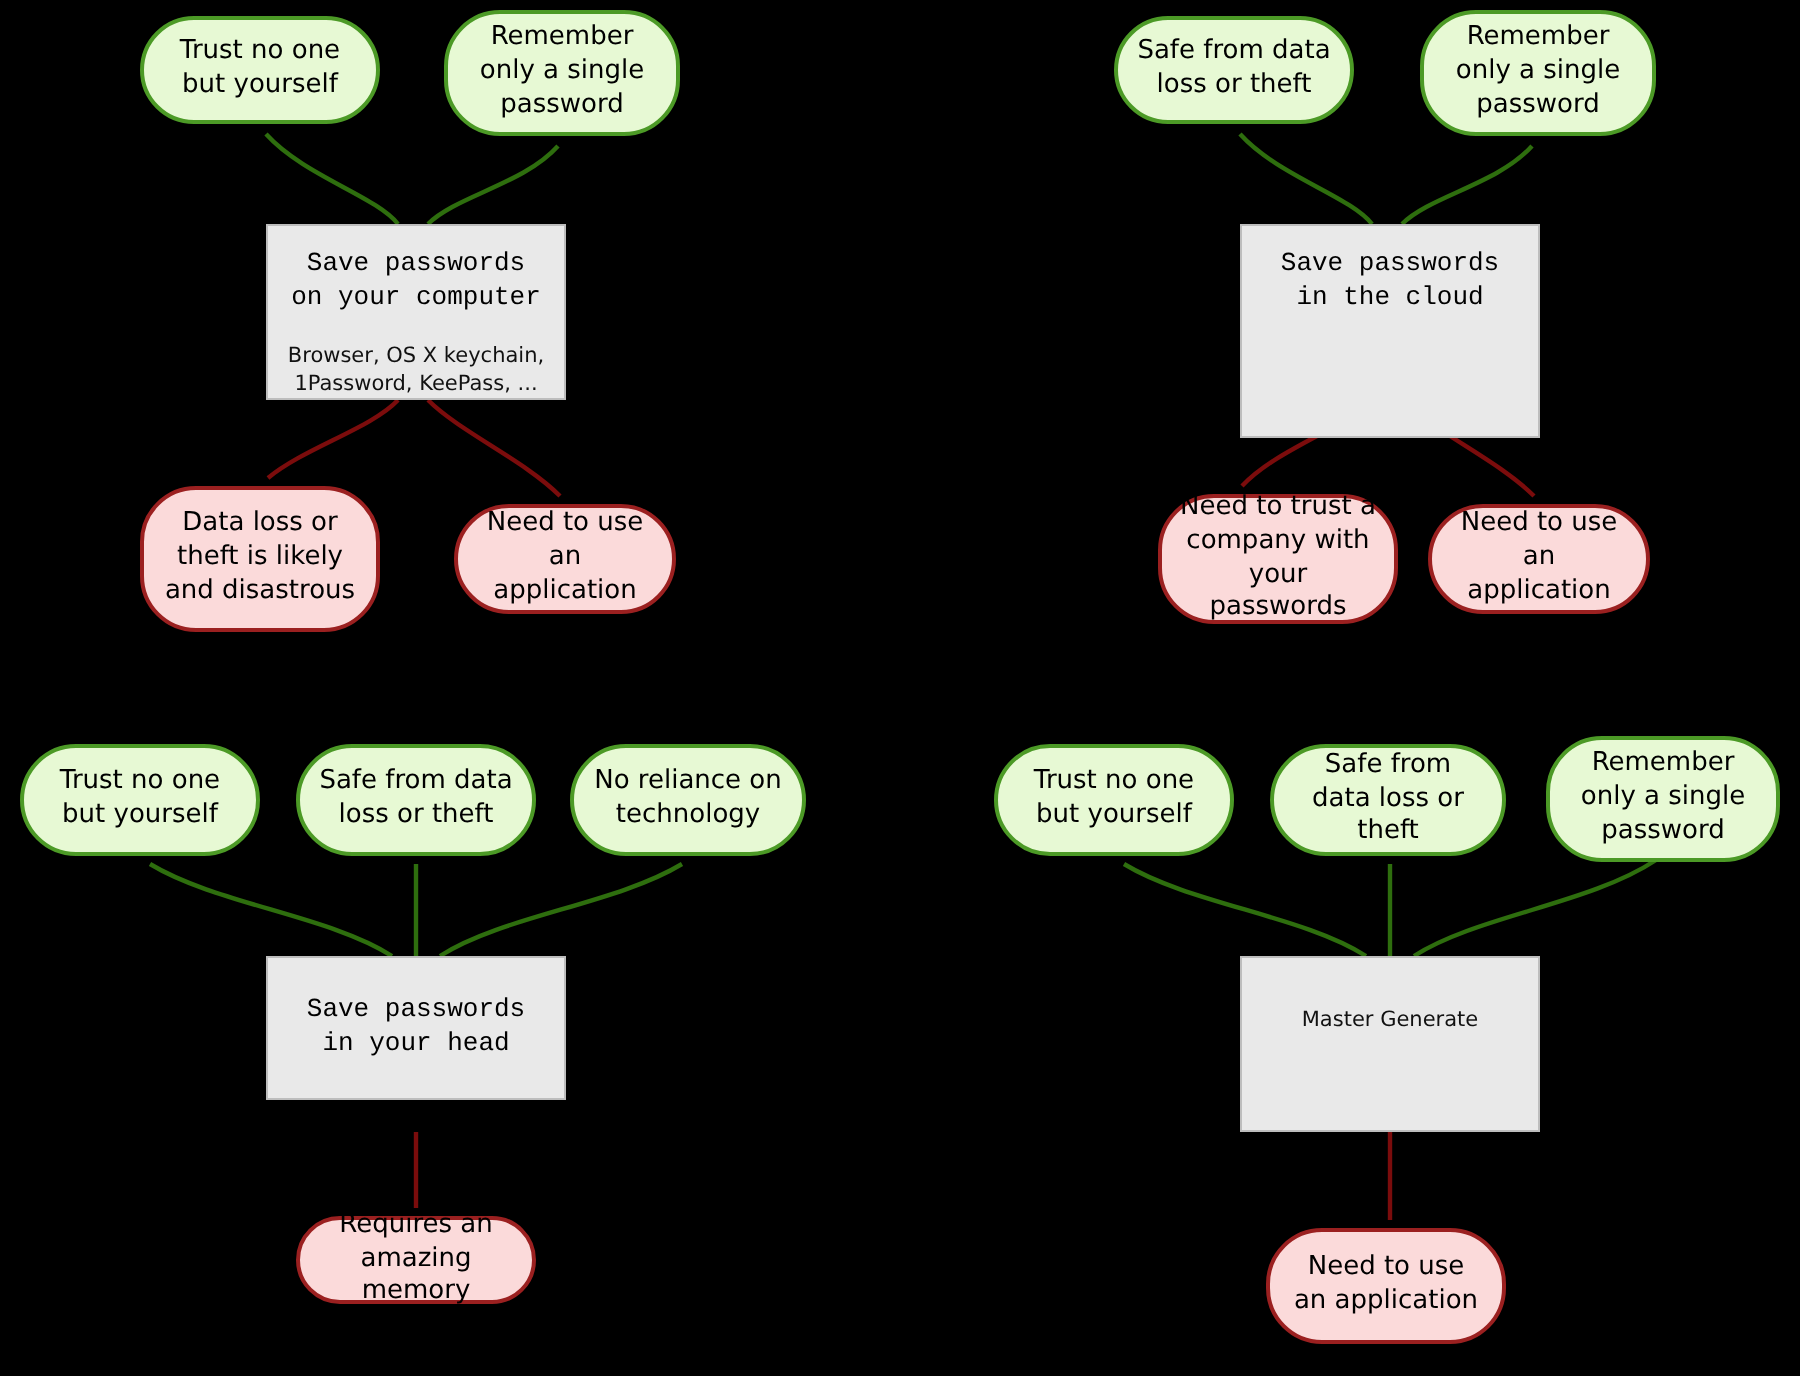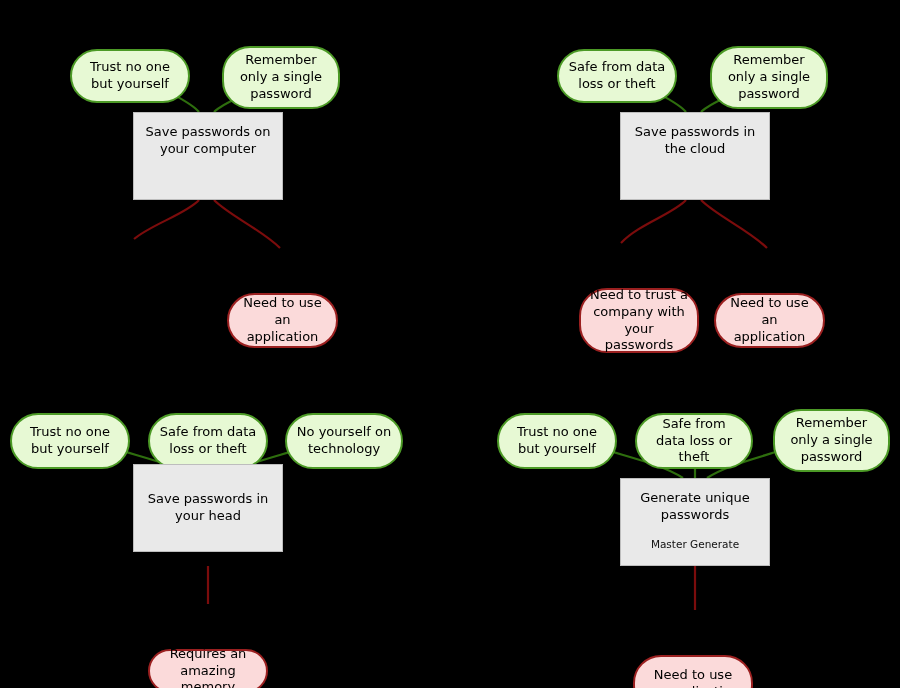--- a/index.html
+++ b/index.html
@@ -6,30 +6,30 @@
   body{font-family:"DejaVu Sans","Liberation Sans",sans-serif;}
   .canvas{position:relative;width:900px;height:688px;background:#000;overflow:hidden;}
   .arrows{position:absolute;left:0;top:0;width:900px;height:688px;}
   .arrows path{fill:none;stroke-width:2.2px;}
   .arrows path.g{stroke:#2e6e0e;}
   .arrows path.r{stroke:#7b0c0c;}
 
   .pill{
     position:absolute;display:flex;align-items:center;justify-content:center;
     text-align:center;border-radius:28px;font-size:13px;line-height:1.3;
-    color:#000;padding:4px 9px;box-sizing:border-box;margin-top:41px;
+    color:#000;padding:4px 9px;box-sizing:border-box;
   }
   .pro{background:#e7f9d4;border:2px solid #4c9a26;}
   .con{background:#fbdada;border:2px solid #9b2020;}
 
   .method{
     position:absolute;background:#e9e9e9;border:1px solid #bdbdbd;
     box-sizing:border-box;text-align:center;color:#000;padding:11px 9px 6px;
   }
-  .method .mtitle{font-size:13px;line-height:1.3;}
+  .method .mtitle{font-size:13px;line-height:1.3;font-family:Liberation Mono, monospace;}
   .method .msub{font-size:10.5px;line-height:1.35;margin-top:13px;color:#111;}
   .method.center{display:flex;align-items:center;justify-content:center;padding:8px;}
 </style>
 </head>
 <body>
 
 <div class="canvas">
 
   <svg class="arrows" width="900" height="688" viewBox="0 0 900 688" xmlns="http://www.w3.org/2000/svg">
     <defs>
@@ -63,67 +63,70 @@
   </svg>
 
   <div class="pill pro" style="left:70px;top:8px;width:120px;height:54px">
     <span>Trust no one but yourself</span>
   </div>
   <div class="pill pro" style="left:222px;top:5px;width:118px;height:63px">
     <span>Remember only a single password</span>
   </div>
   <div class="method" style="left:133px;top:112px;width:150px;height:88px">
     <div class="mtitle">Save passwords on your computer</div>
+    <div class="msub">Browser, OS X keychain, 1Password, KeePass, ...</div>
+  </div>
+  <div class="pill con" style="left:70px;top:243px;width:120px;height:73px">
+    <span>Data loss or theft is likely and disastrous</span>
   </div>
   <div class="pill con" style="left:227px;top:252px;width:111px;height:55px">
     <span>Need to use an application</span>
   </div>
 
   <div class="pill pro" style="left:557px;top:8px;width:120px;height:54px">
     <span>Safe from data loss or theft</span>
   </div>
   <div class="pill pro" style="left:710px;top:5px;width:118px;height:63px">
     <span>Remember only a single password</span>
   </div>
-  <div class="method" style="left:620px;top:112px;width:150px;height:88px">
+  <div class="method" style="left:620px;top:112px;width:150px;height:107px">
     <div class="mtitle">Save passwords in the cloud</div>
   </div>
   <div class="pill con" style="left:579px;top:247px;width:120px;height:65px">
     <span>Need to trust a company with your passwords</span>
   </div>
   <div class="pill con" style="left:714px;top:252px;width:111px;height:55px">
     <span>Need to use an application</span>
   </div>
 
   <div class="pill pro" style="left:10px;top:372px;width:120px;height:56px">
     <span>Trust no one but yourself</span>
   </div>
   <div class="pill pro" style="left:148px;top:372px;width:120px;height:56px">
     <span>Safe from data loss or theft</span>
   </div>
   <div class="pill pro" style="left:285px;top:372px;width:118px;height:56px">
-    <span>No yourself on technology</span>
+    <span>No reliance on technology</span>
   </div>
-  <div class="method center" style="left:133px;top:464px;width:150px;height:88px">
+  <div class="method center" style="left:133px;top:478px;width:150px;height:72px">
     <div class="mtitle">Save passwords in your head</div>
   </div>
   <div class="pill con" style="left:148px;top:608px;width:120px;height:44px">
     <span>Requires an amazing memory</span>
   </div>
 
   <div class="pill pro" style="left:497px;top:372px;width:120px;height:56px">
     <span>Trust no one but yourself</span>
   </div>
   <div class="pill pro" style="left:635px;top:372px;width:118px;height:56px">
     <span>Safe from data loss or theft</span>
   </div>
   <div class="pill pro" style="left:773px;top:368px;width:117px;height:63px">
     <span>Remember only a single password</span>
   </div>
   <div class="method" style="left:620px;top:478px;width:150px;height:88px">
-    <div class="mtitle">Generate unique passwords</div>
     <div class="msub">Master Generate</div>
   </div>
   <div class="pill con" style="left:633px;top:614px;width:120px;height:58px">
     <span>Need to use an application</span>
   </div>
 
 </div>
 
 </body></html>

